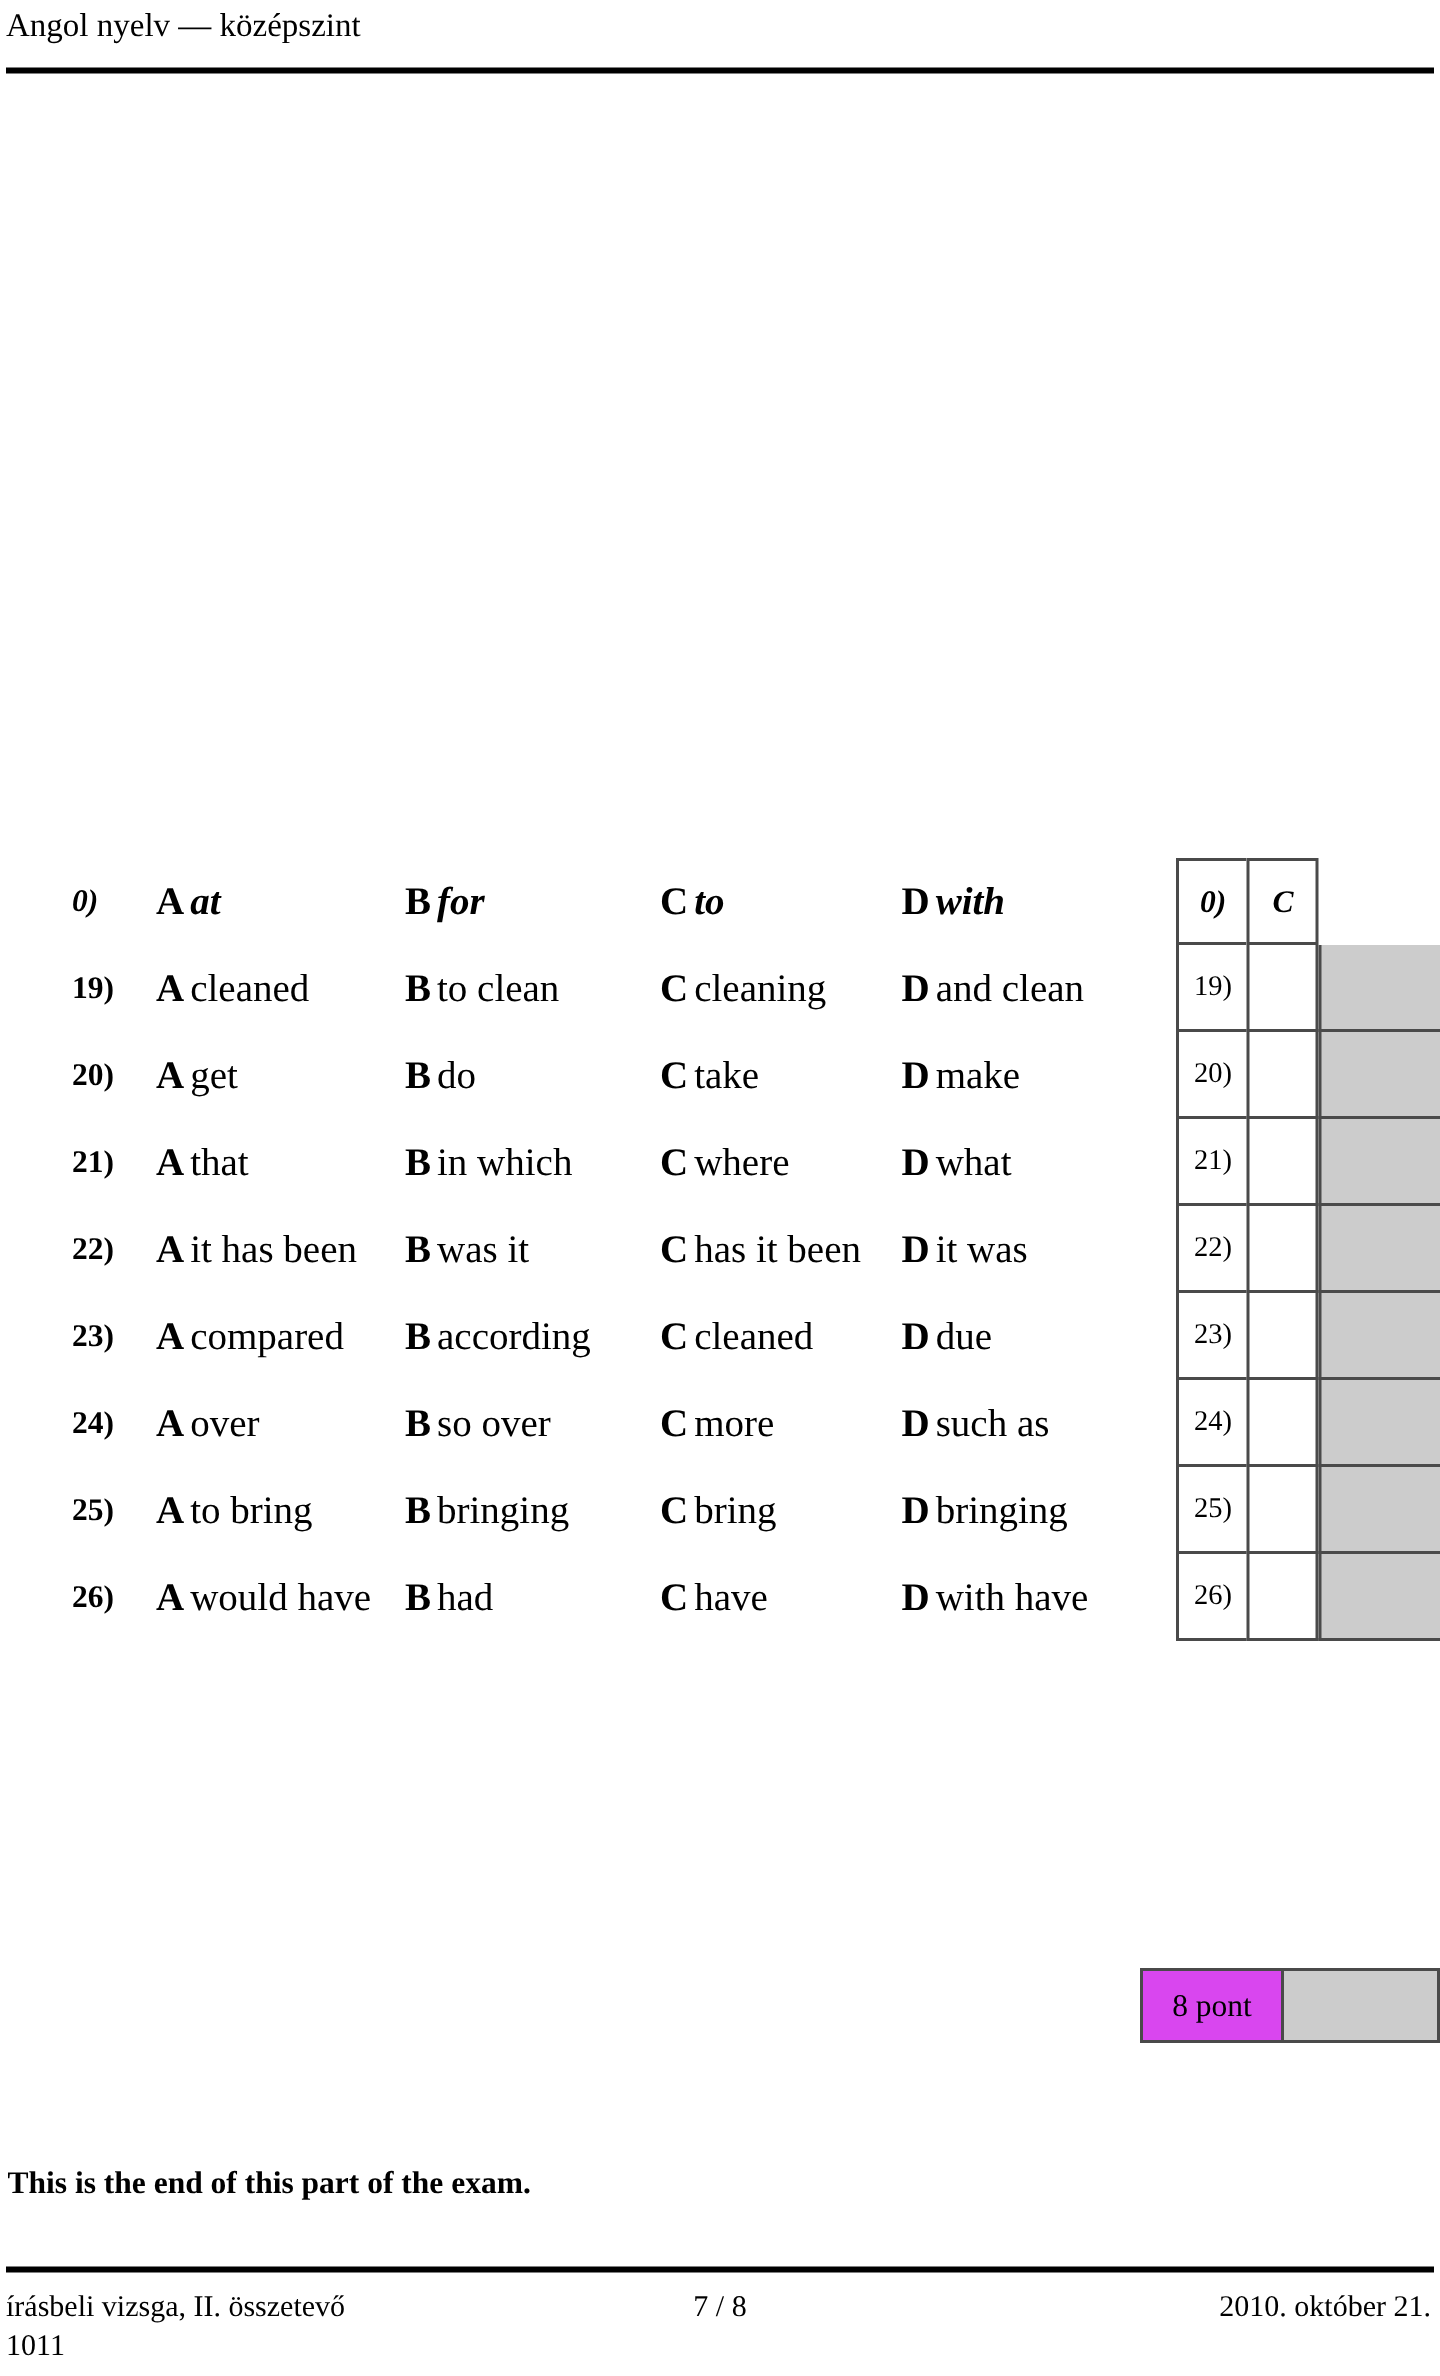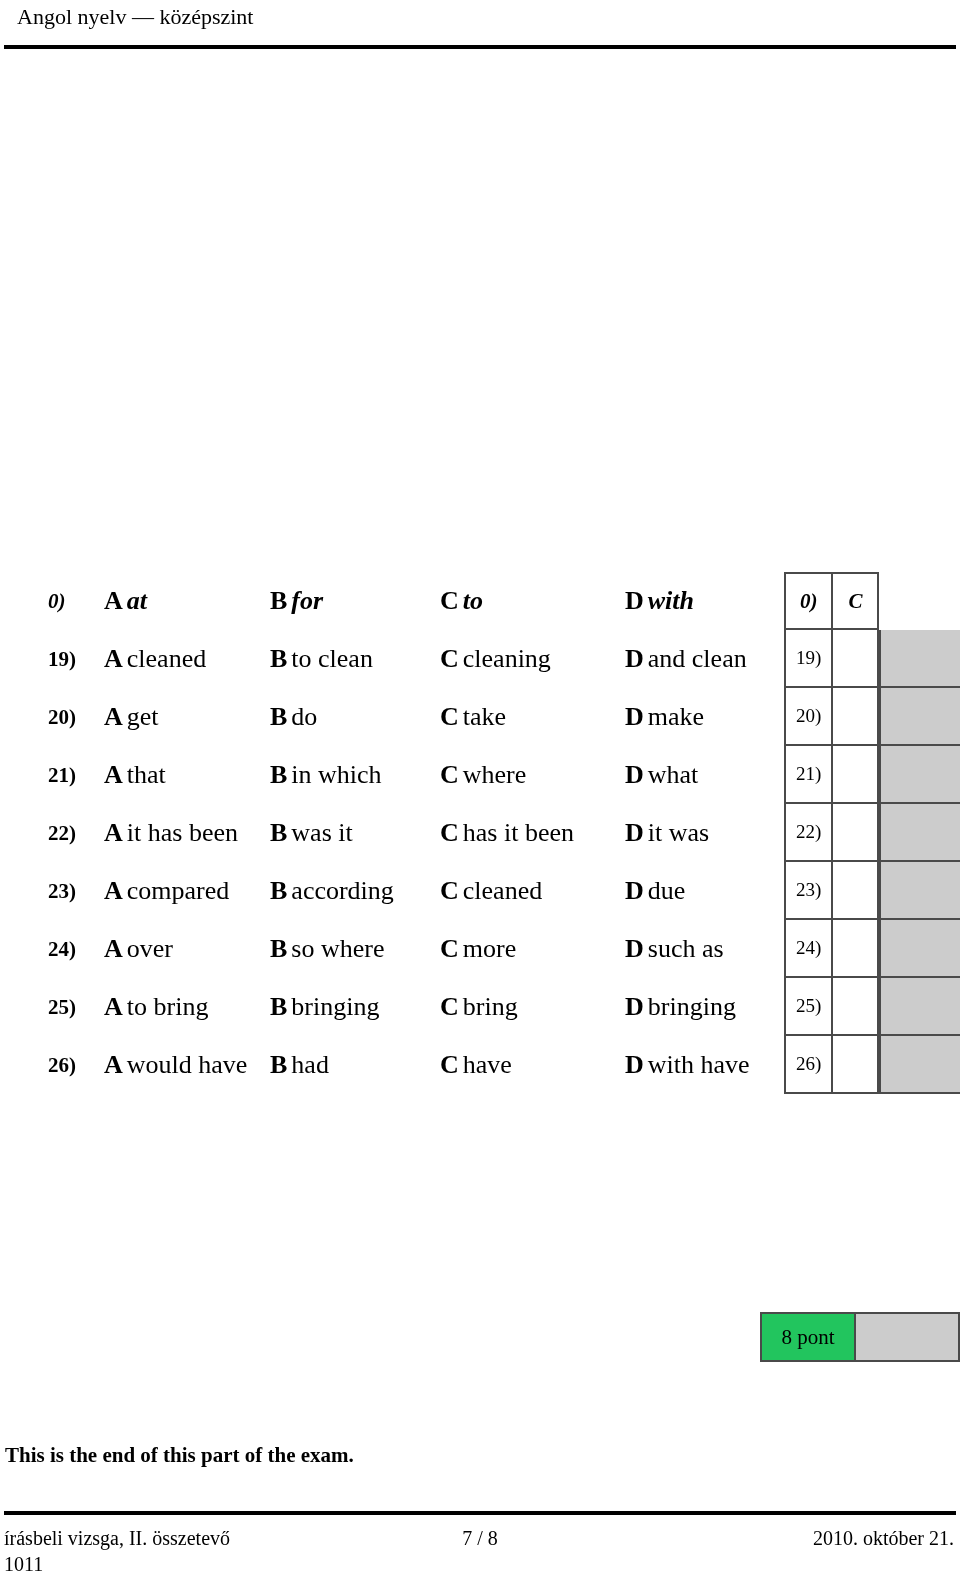--- a/index.html
+++ b/index.html
@@ -12,21 +12,21 @@
     height: 1584px;
     position: relative;
     font-family: "Liberation Serif", "DejaVu Serif", serif;
     color: #000000;
     overflow: hidden;
   }
 
   
   .page-header {
     position: absolute;
-    left: 13px;
+    left: 0;
     top: 0;
     width: 848px;
     height: 44px;
   }
   .header-left {
     position: absolute;
     left: 4px;
     top: 3px;
     font-size: 22px;
     line-height: 28px;
@@ -76,21 +76,21 @@
     font-size: 26px;
     white-space: nowrap;
   }
   .opt .letter {
     font-weight: bold;
     padding-right: 4px;
   }
   .opt-a { left: 104px; }
   .opt-b { left: 270px; }
   .opt-c { left: 440px; }
-  .opt-d { left: 601px; margin-left: 24px; }
+  .opt-d { left: 601px; }
 
   
   .q-row.example .q-num { font-style: italic; }
   .q-row.example .opt .text { font-style: italic; font-weight: bold; }
 
   
   .answer-grid {
     position: absolute;
     left: 784px;
     top: 572px;
@@ -151,21 +151,21 @@
   }
   .points-label {
     box-sizing: border-box;
     width: 96px;
     height: 50px;
     border: 2px solid #4a4a4a;
     display: flex;
     align-items: center;
     justify-content: center;
     font-size: 21px;
-    background: #22c55e;
+    background: #d946ef;
   }
   .points-shade {
     box-sizing: border-box;
     width: 104px;
     height: 50px;
     border: 2px solid #4a4a4a;
     border-left: none;
     background: #cccccc;
   }
 
@@ -283,21 +283,21 @@
     <span class="q-num">23)</span>
     <span class="opt opt-a"><span class="letter">A</span><span class="text">compared</span></span>
     <span class="opt opt-b"><span class="letter">B</span><span class="text">according</span></span>
     <span class="opt opt-c"><span class="letter">C</span><span class="text">cleaned</span></span>
     <span class="opt opt-d"><span class="letter">D</span><span class="text">due</span></span>
   </div>
 
   <div class="q-row">
     <span class="q-num">24)</span>
     <span class="opt opt-a"><span class="letter">A</span><span class="text">over</span></span>
-    <span class="opt opt-b"><span class="letter">B</span><span class="text">so where</span></span>
+    <span class="opt opt-b"><span class="letter">B</span><span class="text">so over</span></span>
     <span class="opt opt-c"><span class="letter">C</span><span class="text">more</span></span>
     <span class="opt opt-d"><span class="letter">D</span><span class="text">such as</span></span>
   </div>
 
   <div class="q-row">
     <span class="q-num">25)</span>
     <span class="opt opt-a"><span class="letter">A</span><span class="text">to bring</span></span>
     <span class="opt opt-b"><span class="letter">B</span><span class="text">bringing</span></span>
     <span class="opt opt-c"><span class="letter">C</span><span class="text">bring</span></span>
     <span class="opt opt-d"><span class="letter">D</span><span class="text">bringing</span></span>

